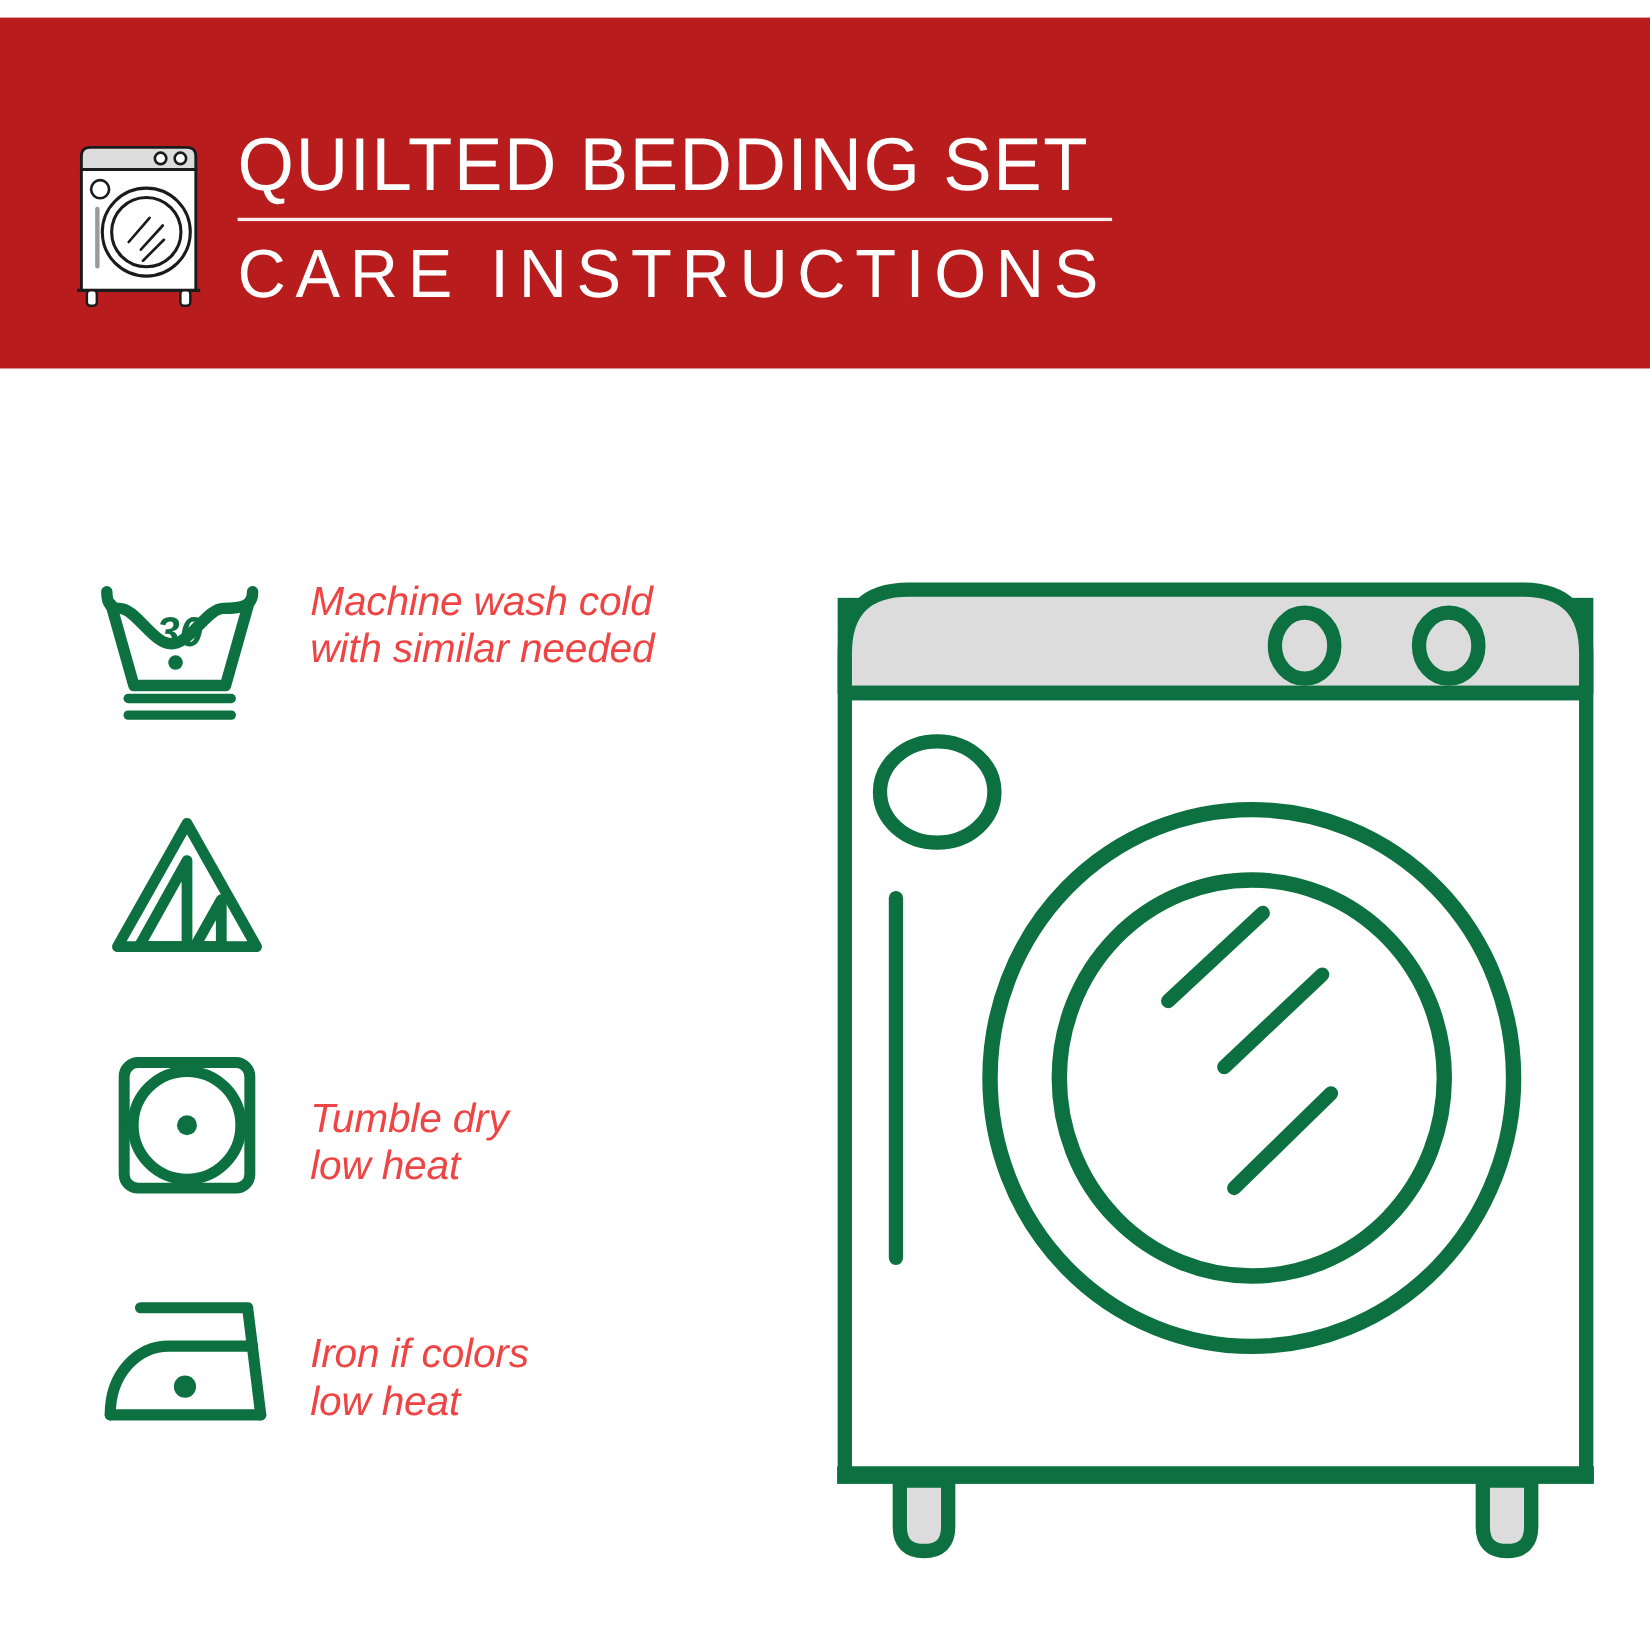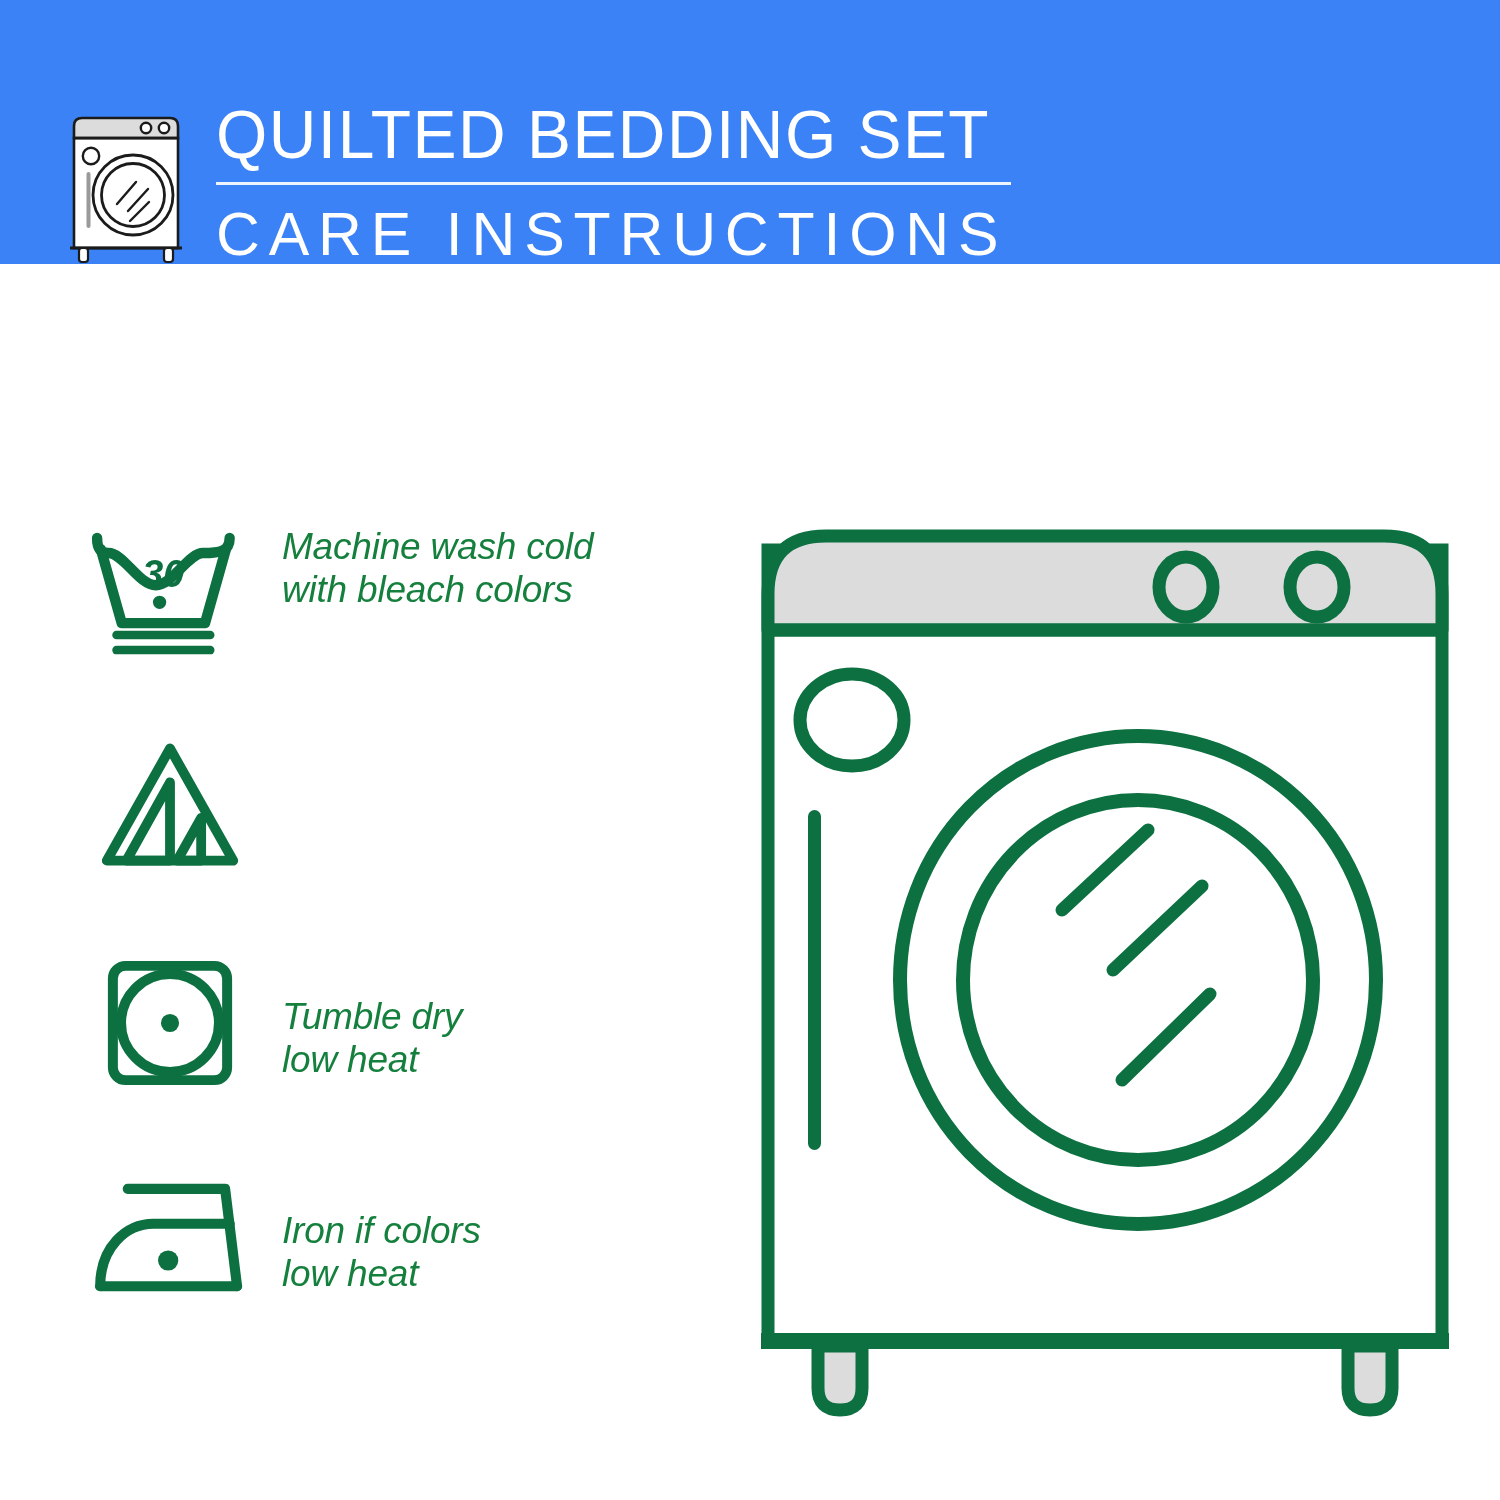--- a/index.html
+++ b/index.html
@@ -11,23 +11,23 @@
   }
   #page {
     position:relative;
     width:1500px; height:1500px;
     background:#ffffff;
   }
 
   
   #header {
     position:absolute;
-    left:0; top:0;
-    width:1500px; height:264px;
-    background:#3b82f6;
+    left:0; top:16px;
+    width:1500px; height:319px;
+    background:#b91c1c;
     display:flex;
     align-items:center;
   }
   #header-logo {
     position:absolute;
     left:60px; top:104px;
     width:145px; height:162px;
   }
   #header-text {
     position:absolute;
@@ -83,21 +83,21 @@
     height:170px;
     display:flex;
     align-items:center;
     justify-content:center;
   }
   .care-icon svg { display:block; }
   .care-text {
     flex:1 1 auto;
     font-size:37px;
     line-height:43px;
-    color:#15803d;
+    color:#ef4444;
     font-weight:500;
     letter-spacing:-0.2px;
     padding-left:12px;
   }
   .care-text .ln { display:block; white-space:nowrap; }
 
   
   #care-row-0 .care-text { padding-top:20px; }
   #care-row-1 .care-text { padding-top:52px; }
   #care-row-2 .care-text { padding-top:50px; }
@@ -173,21 +173,21 @@
           <rect x="34" y="118" width="108" height="9" rx="4.5" fill="#0c7040"></rect>
           <rect x="34" y="134" width="108" height="9" rx="4.5" fill="#0c7040"></rect>
 
           <text x="88" y="72" text-anchor="middle" font-family="Liberation Sans, sans-serif" font-size="40" font-weight="bold" fill="#0c7040">30</text>
 
           <circle cx="84" cy="88" r="7" fill="#0c7040"></circle>
         </svg>
       </div>
       <div class="care-text">
         <span class="ln">Machine wash cold</span>
-        <span class="ln">with bleach colors</span>
+        <span class="ln">with similar needed</span>
       </div>
     </div>
 
     <div class="care-row" id="care-row-1">
       <div class="care-icon">
         <svg viewBox="0 0 170 155" width="152" height="138" aria-hidden="true">
           <g fill="none" stroke="#0c7040" stroke-width="11" stroke-linejoin="round" stroke-linecap="round">
 
             <path d="M85 14 L156 140 L14 140 Z"></path>
 

